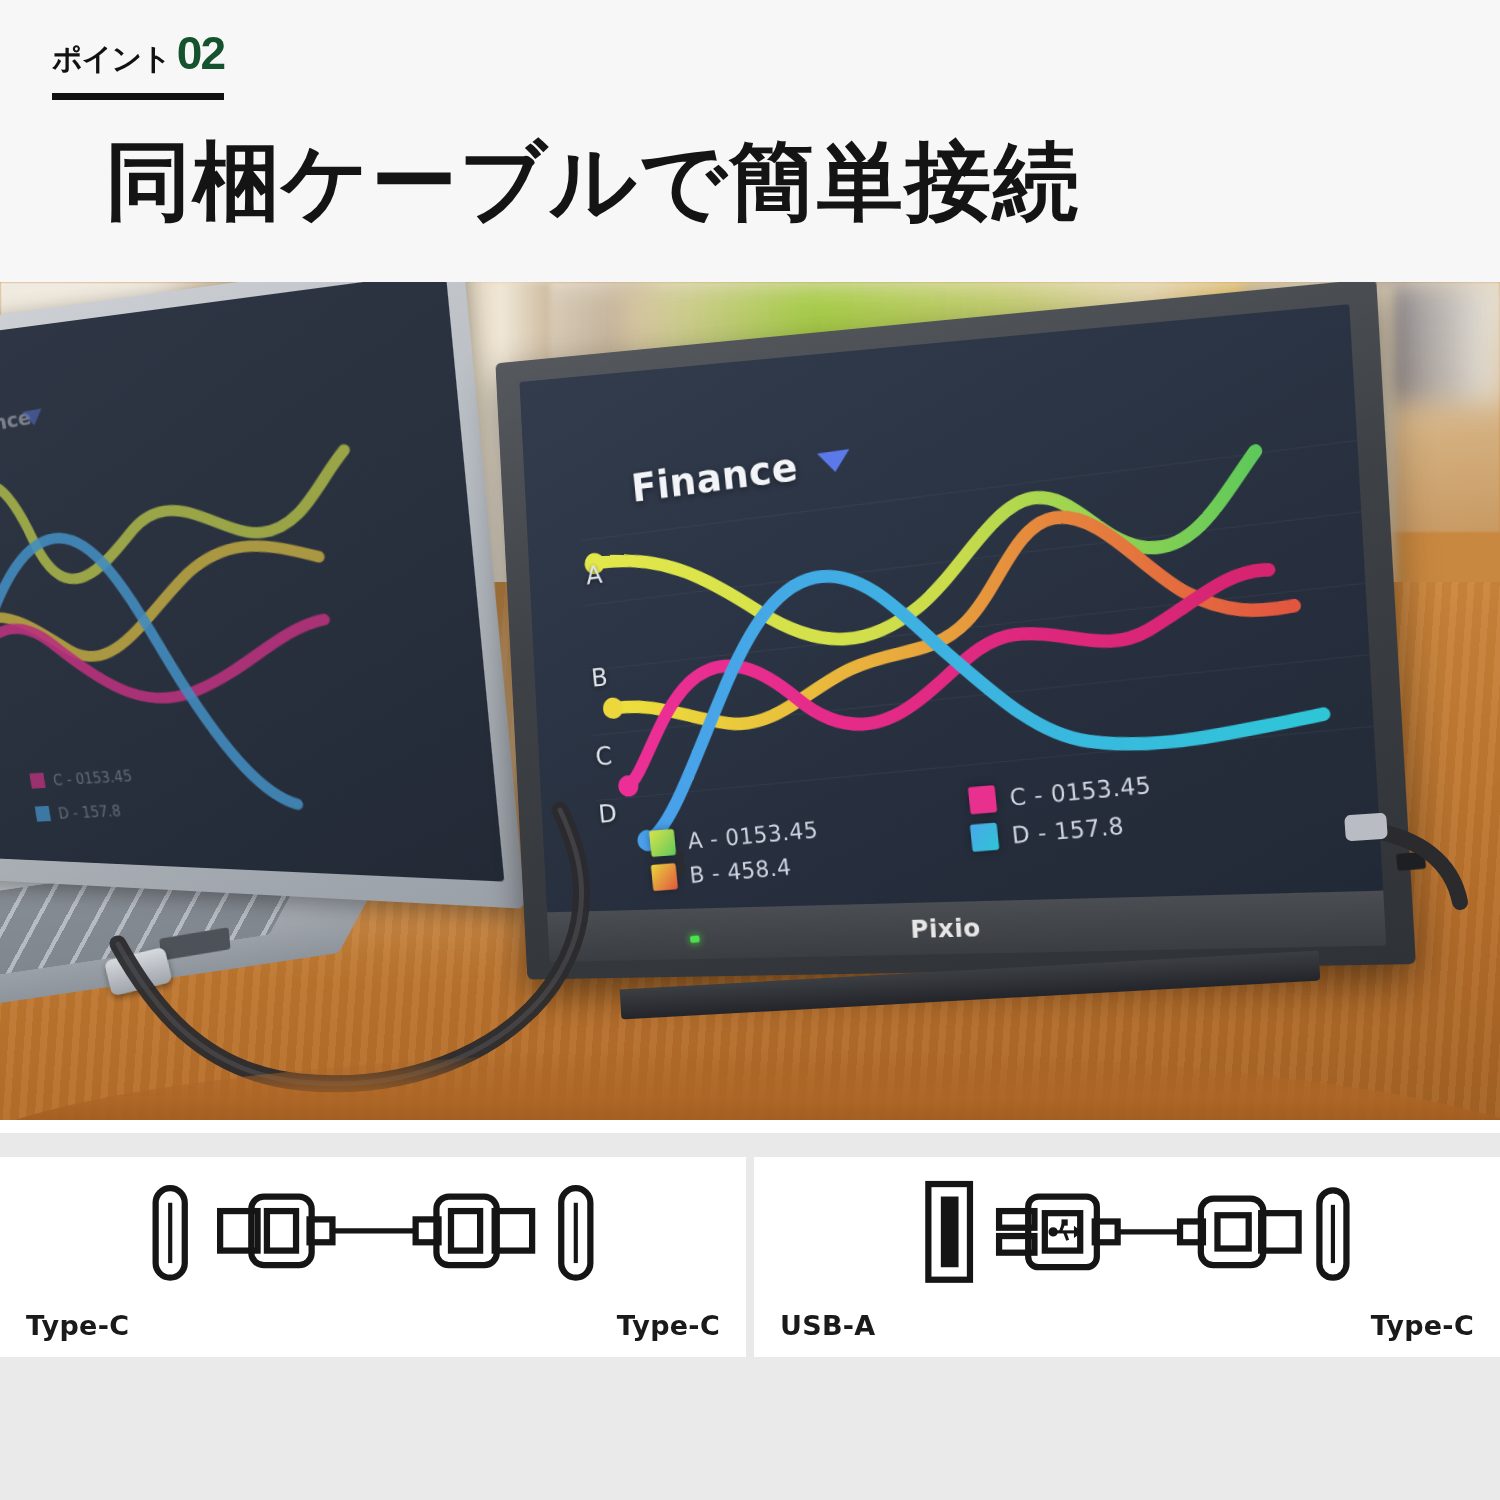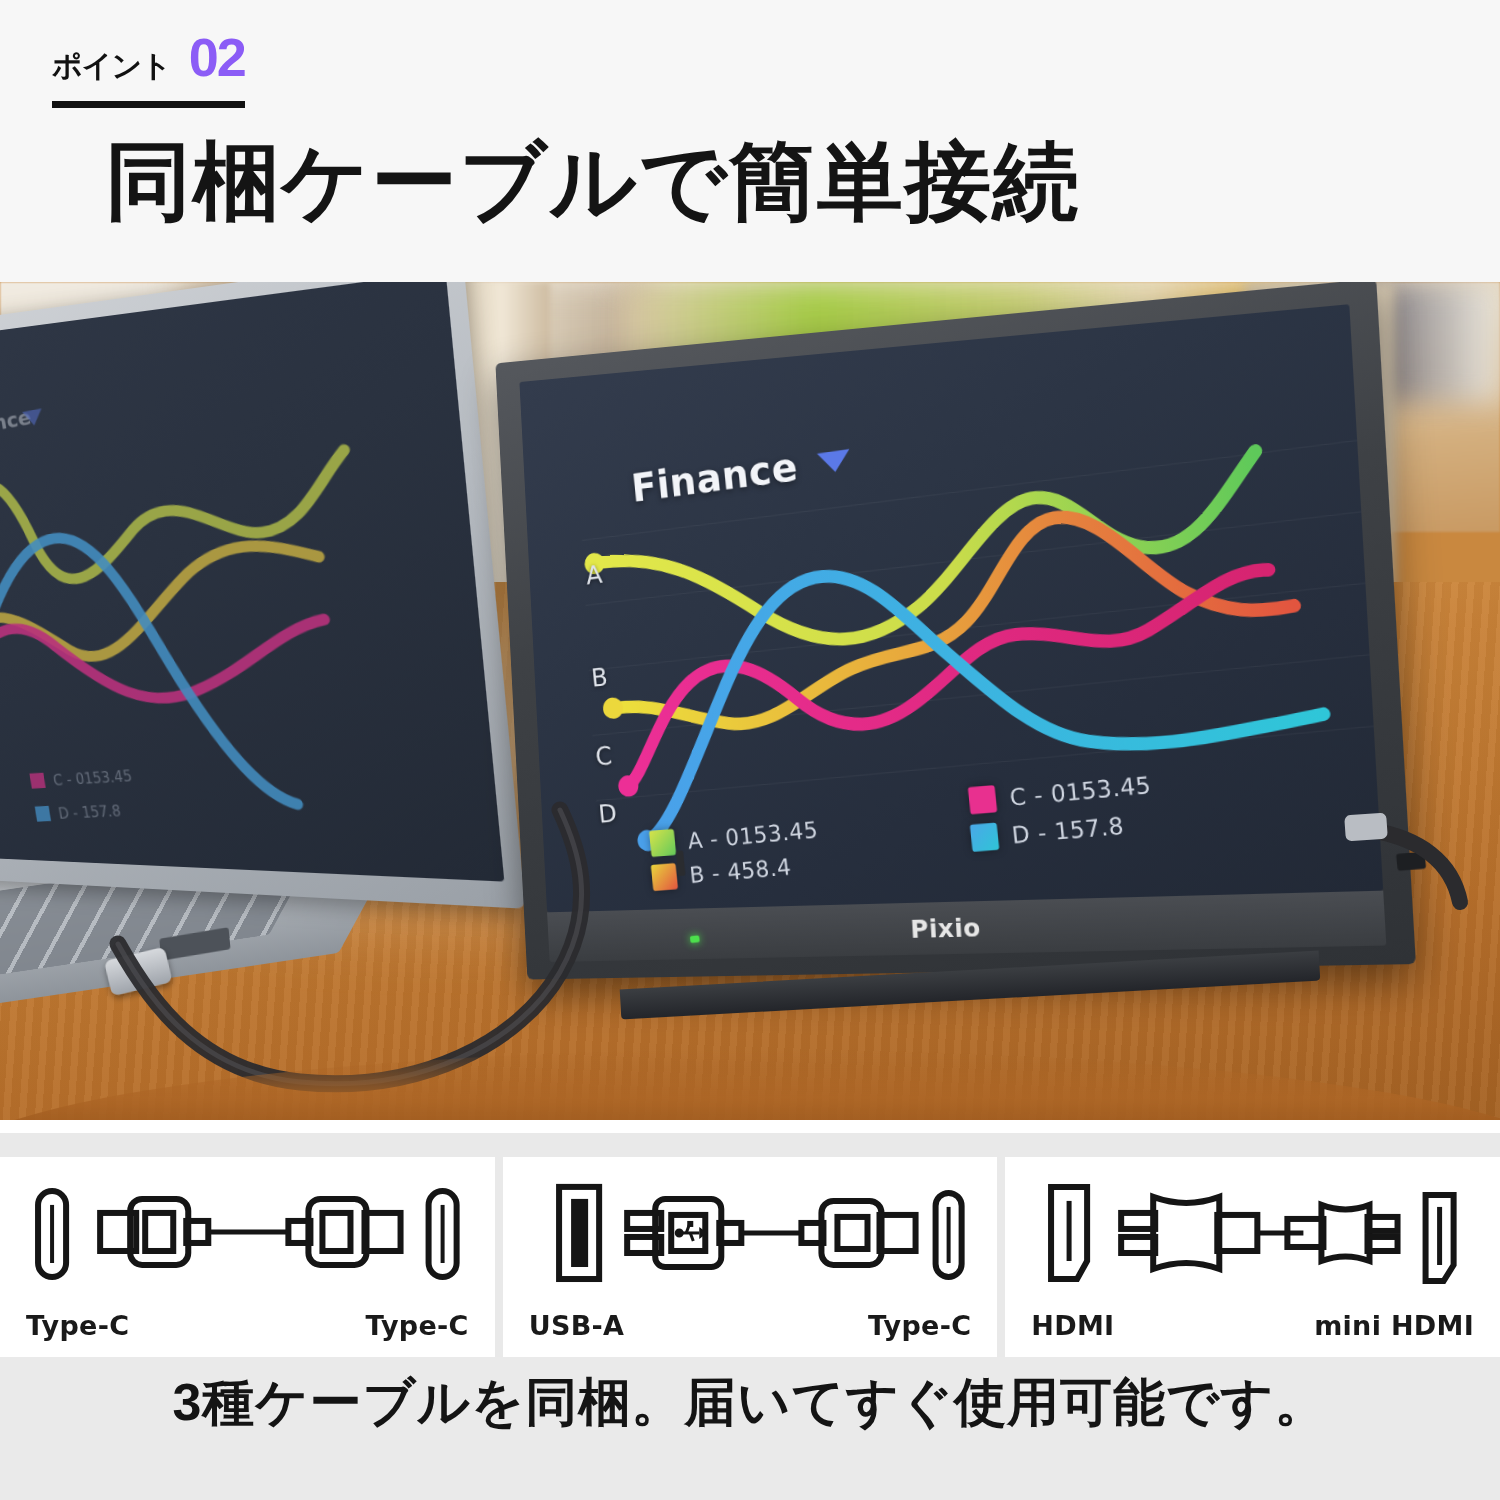--- a/index.html
+++ b/index.html
@@ -11,21 +11,21 @@
     position:relative;
   }
   .page{position:relative;width:1500px;height:1500px;background:#fbfbfb;}
 
   
   .header{position:absolute;left:0;top:0;width:1500px;height:282px;background:#f7f7f7;}
   .eyebrow-row{position:absolute;left:52px;top:30px;display:flex;align-items:flex-end;}
   .eyebrow-block{position:relative;padding-bottom:24px;}
   .eyebrow-inner{display:flex;align-items:baseline;}
   .eyebrow-word{font-size:30px;font-weight:bold;color:#111111;letter-spacing:-1px;line-height:1;}
-  .eyebrow-num{font-size:54px;font-weight:bold;color:#8b5cf6;letter-spacing:-2px;line-height:1;margin-left:18px;}
+  .eyebrow-num{font-size:46px;font-weight:bold;color:#14532d;letter-spacing:-2px;line-height:1;margin-left:6px;}
   .eyebrow-rule{position:absolute;left:0;bottom:0;width:100%;height:7px;background:#111111;}
   .eyebrow-red{font-size:47px;font-weight:bold;color:#d62828;letter-spacing:1px;line-height:1;margin-left:22px;position:relative;top:-4px;}
   .main-title{position:absolute;left:0;top:135px;width:1186px;text-align:center;
     font-size:86px;font-weight:bold;color:#141414;letter-spacing:2px;line-height:1.08;}
 
   
   .photo{position:absolute;left:0;top:282px;width:1500px;height:851px;overflow:hidden;
     background:#c9883f;}
   .bg-upper{position:absolute;left:0;top:0;width:1500px;height:250px;
     background:linear-gradient(175deg,#f1ece3 0%,#e3d3b9 40%,#d3ae7d 75%,#c99a63 100%);
@@ -345,39 +345,17 @@
           <rect x="334" y="56" width="30" height="32"></rect>
           <rect x="376" y="54" width="36" height="36"></rect>
           <rect x="432" y="32" width="26" height="84" rx="13"></rect>
           <line x1="445" y1="46" x2="445" y2="102" stroke-width="4"></line>
         </g>
       </svg>
       <span class="plabel l">USB-A</span>
       <span class="plabel r">Type-C</span>
     </div>
 
-    <div class="panel">
-      <svg class="panel-inner" viewBox="0 0 494 200">
-        <g fill="none" stroke="#151515" stroke-width="6">
-          <path d="M46,26 L82,26 L82,100 L72,118 L46,118 Z"></path>
-          <line x1="64" y1="40" x2="64" y2="100" stroke-width="5"></line>
-          <rect x="116" y="52" width="34" height="16"></rect>
-          <rect x="116" y="76" width="34" height="16"></rect>
-          <path d="M148,36 C170,44 192,44 214,36 L214,108 C192,100 170,100 148,108 Z"></path>
-          <rect x="212" y="54" width="40" height="36"></rect>
-          <line x1="250" y1="72" x2="298" y2="72" stroke-width="5"></line>
-          <rect x="282" y="58" width="36" height="28"></rect>
-          <path d="M316,44 C332,50 348,50 364,44 L364,100 C348,94 332,94 316,100 Z"></path>
-          <rect x="362" y="56" width="30" height="14"></rect>
-          <rect x="362" y="76" width="30" height="14"></rect>
-          <path d="M420,34 L448,34 L448,104 L438,120 L420,120 Z"></path>
-          <line x1="434" y1="46" x2="434" y2="104" stroke-width="5"></line>
-        </g>
-      </svg>
-      <span class="plabel l">HDMI</span>
-      <span class="plabel r">mini HDMI</span>
-    </div>
   </div>
 
   <div class="bottombg"></div>
-  <div class="caption">3種ケーブルを同梱。届いてすぐ使用可能です。</div>
 
 </div>
 
 </body></html>

